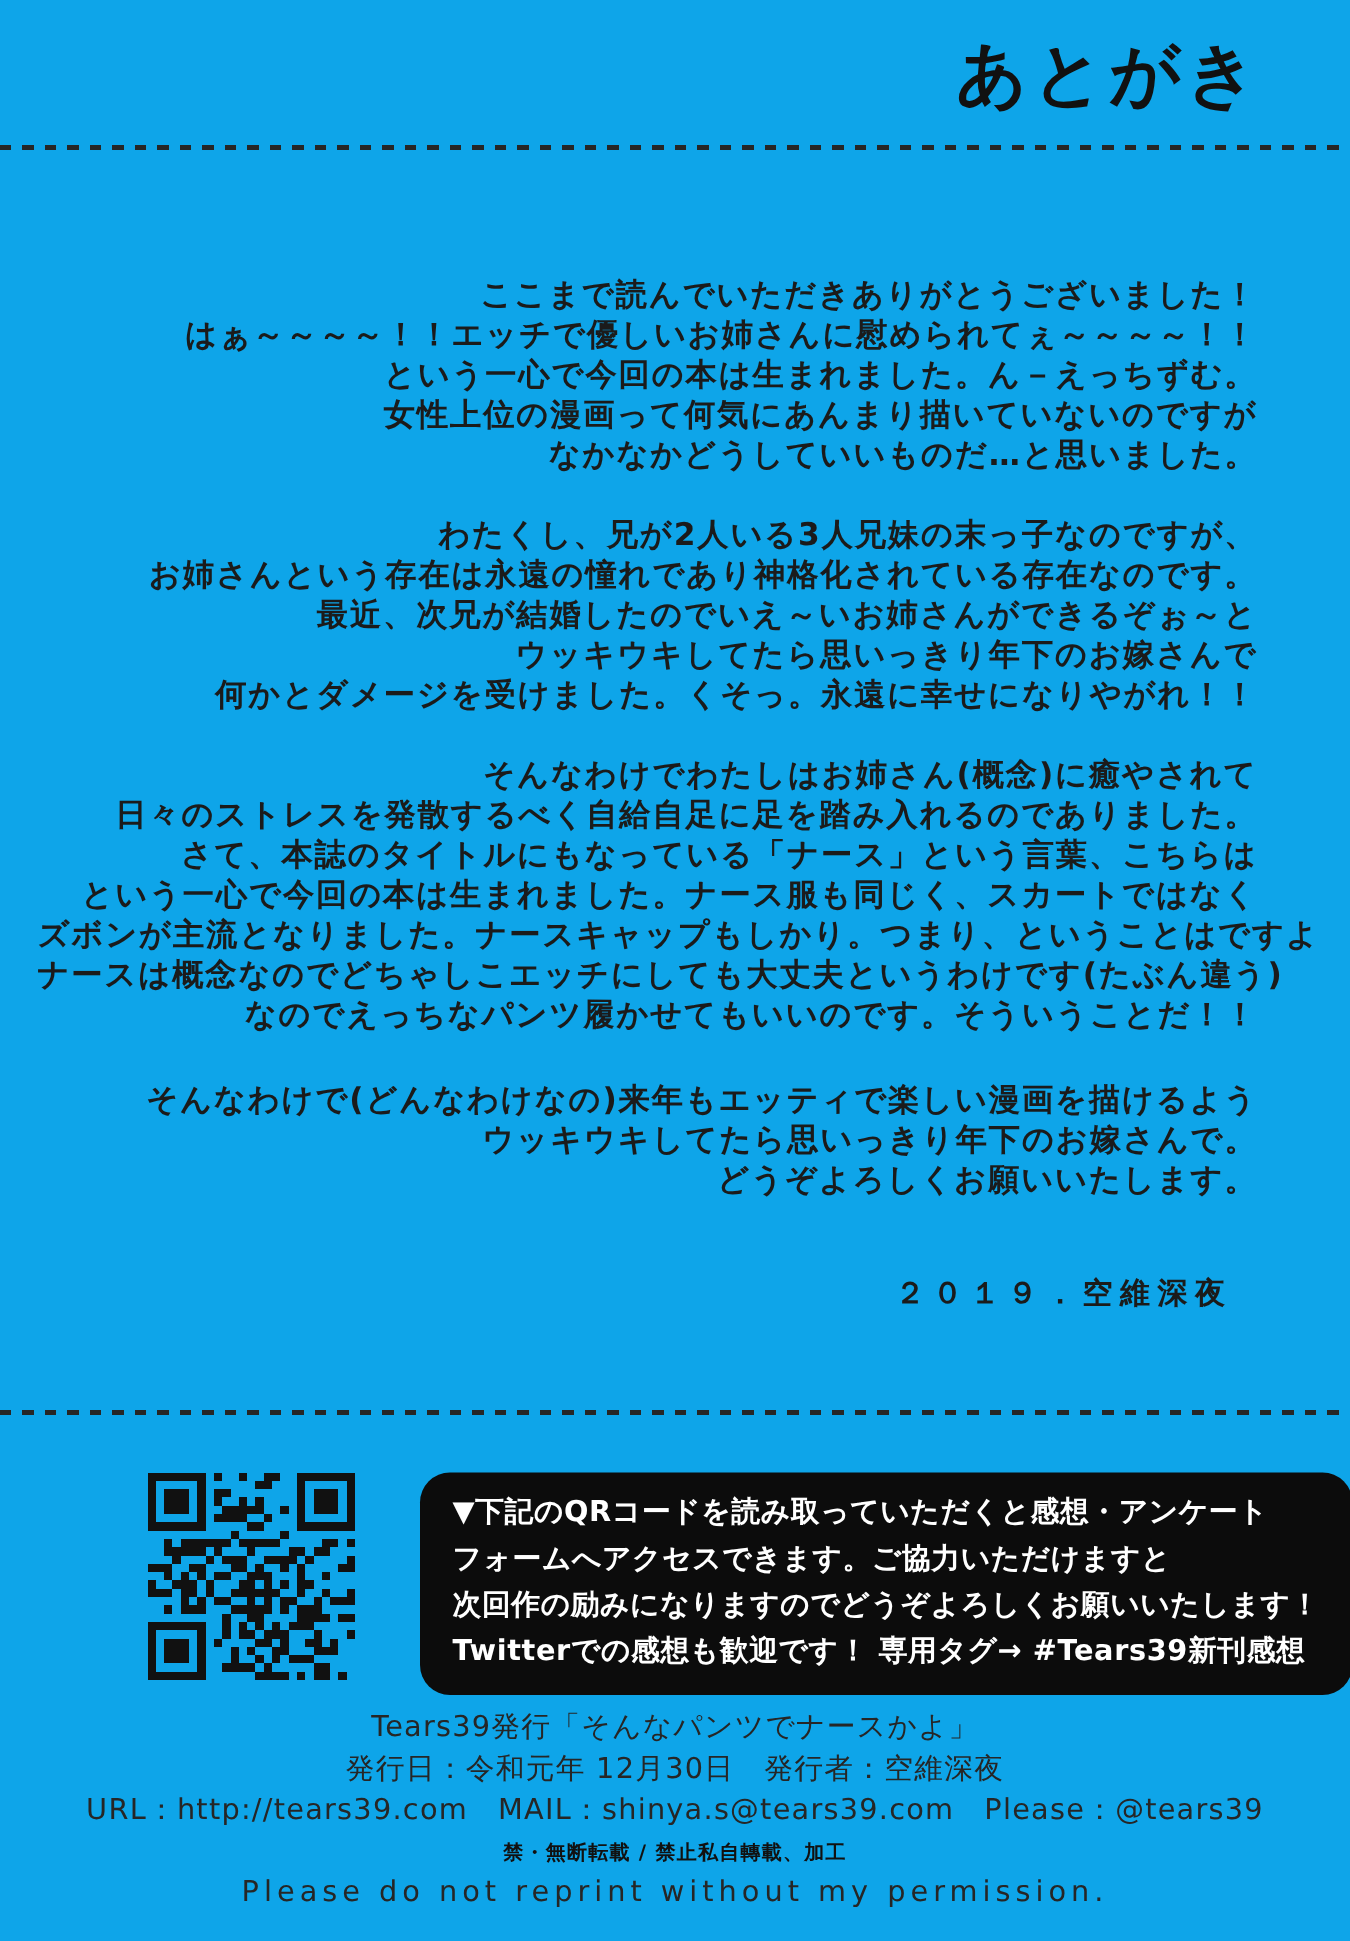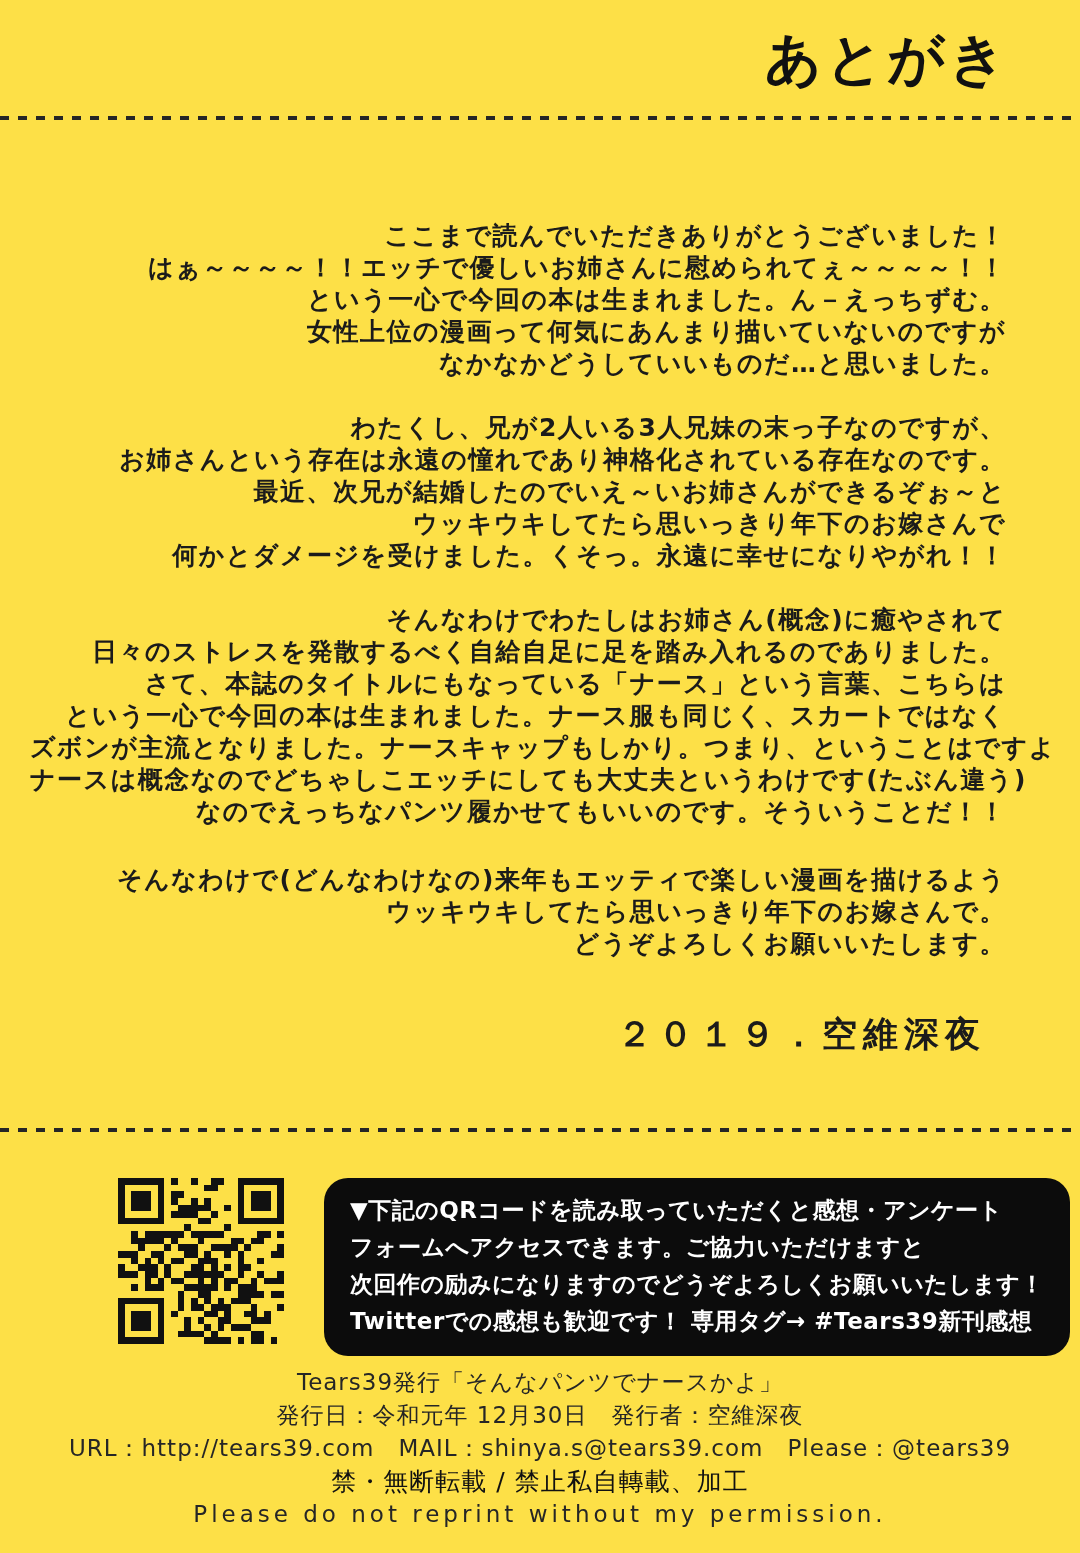--- a/index.html
+++ b/index.html
@@ -4,21 +4,21 @@
 <style>
   html,body{margin:0;padding:0;}
   body{
     background:#e8e8e8;
     font-family:"DejaVu Sans", sans-serif;
   }
   .page{
     position:relative;
     width:1080px;height:1553px;
     margin:0 auto;
-    background:#fde047;
+    background:#0ea5e9;
     color:#1c1c1c;
     overflow:hidden;
   }
   
   .title{
     position:absolute;top:22px;right:70px;
     font-size:56px;font-weight:bold;
     letter-spacing:4px;
     color:#111;
   }
@@ -36,29 +36,29 @@
     font-size:25px;line-height:32px;
     letter-spacing:1.5px;
     color:#1b1b1b;
     font-weight:700;
   }
   .para{margin:0 0 32px 0;}
   .para.big-gap{margin-top:36px;}
   .line{white-space:nowrap;}
   .signature{
     margin-top:58px;
-    font-size:35px;
+    font-size:24px;
     letter-spacing:6px;
     text-align:right;
     padding-right:20px;
   }
   
   .qr-section{
     position:absolute;top:1178px;left:118px;right:122px;
-    display:flex;align-items:flex-start;gap:40px;
+    display:flex;align-items:flex-start;gap:52px;
   }
   .qr-box{
     width:166px;height:166px;flex:0 0 auto;
   }
   .qr-box svg{display:block;width:166px;height:166px;}
   .notice-box{
     flex:1 1 auto;
     background:#0c0c0c;
     border-radius:24px;
     padding:14px 26px 16px 26px;
@@ -70,21 +70,21 @@
   .notice-line{white-space:nowrap;}
   
   .colophon{
     position:absolute;top:1366px;left:0;right:0;
     text-align:center;
     font-size:23px;line-height:33px;
     color:#262626;
     letter-spacing:1px;
   }
   .colophon .c-line{white-space:nowrap;}
-  .colophon .c-bold{font-weight:normal;font-size:25px;color:#111;}
+  .colophon .c-bold{font-weight:bold;font-size:16px;color:#111;}
   .colophon .c-spaced{letter-spacing:4px;}
 </style>
 </head>
 <body>
 
 <div class="page">
 
   <div class="title">あとがき</div>
 
   <div class="rule rule-top"></div>

